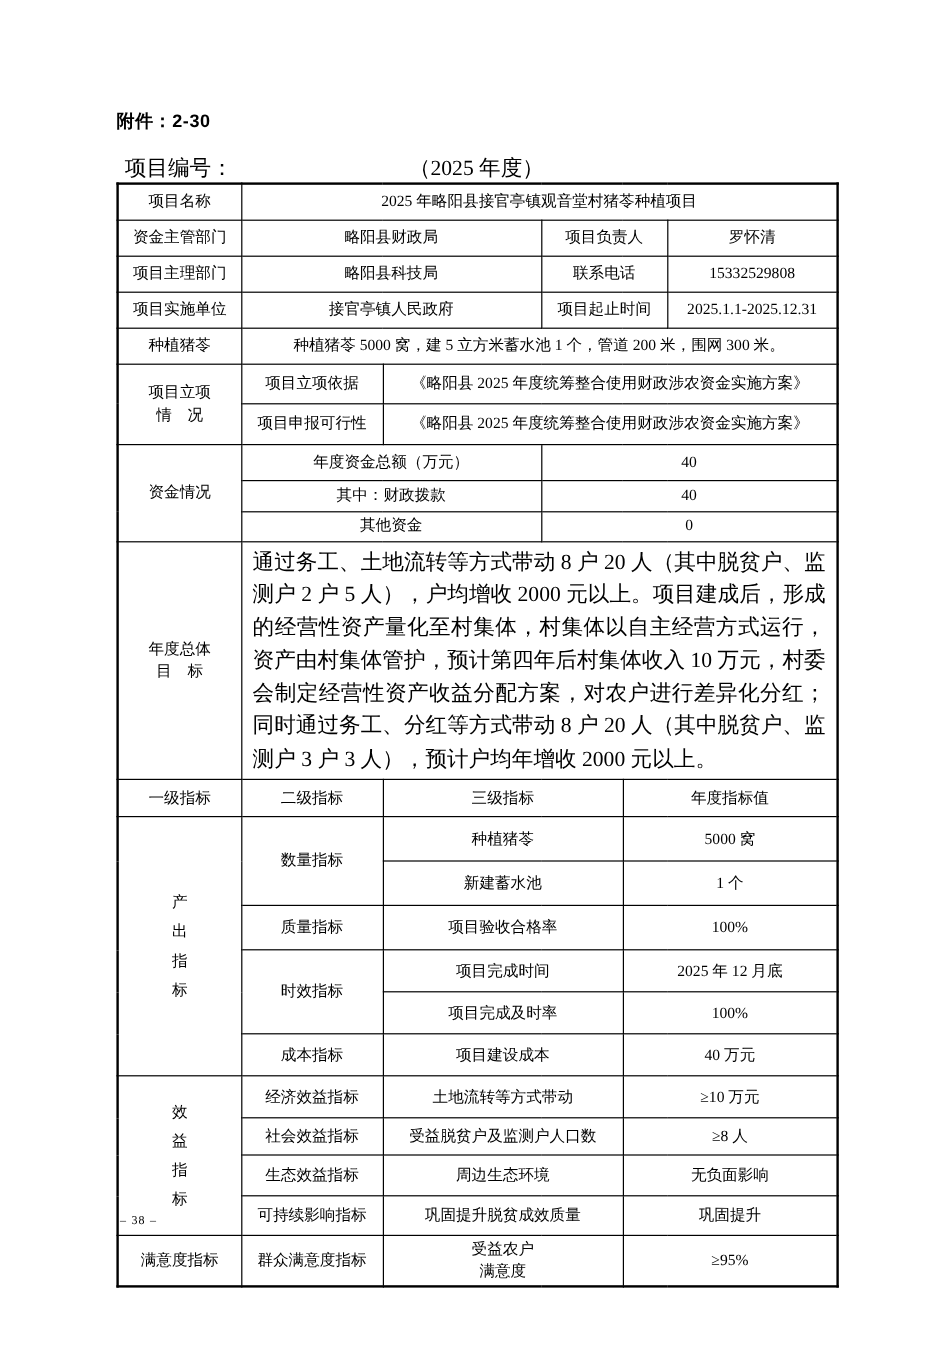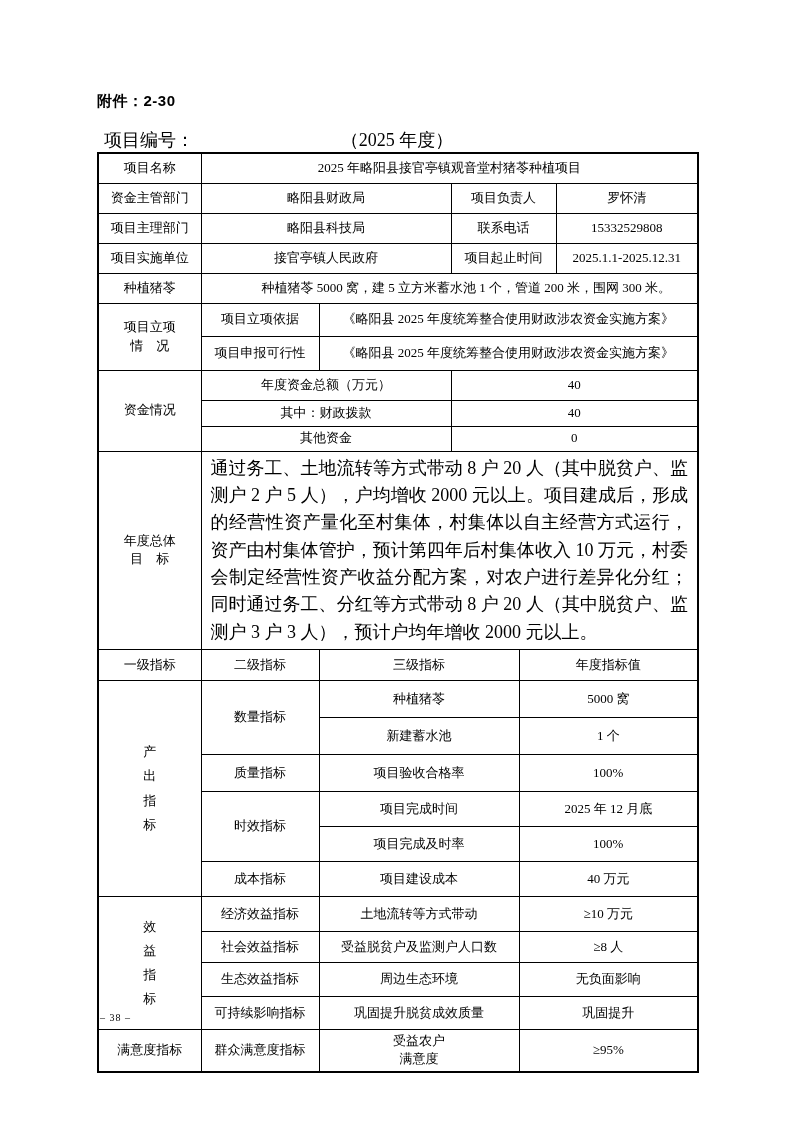--- a/index.html
+++ b/index.html
@@ -19,21 +19,21 @@
   .meta .no { position:absolute; left:7px; top:0; }
   .meta .year { display:block; text-align:center; }
   table.main {
     border-collapse:collapse; width:600px; margin-top:6px; table-layout:fixed;
     border:2px solid #000;
   }
   td {
     border:1px solid #000; text-align:center; vertical-align:middle;
     font-size:13px; padding:2px 3px; line-height:1.4; overflow:hidden;
   }
-  td.left { text-align:right; padding:2px 26px; }
+  td.left { text-align:center; padding:2px 26px; }
   td.justify { text-align:justify; padding:3px 9px; font-size:18px; line-height:1.52; }
   td.pre { white-space:pre-line;font-family:Liberation Serif, serif; }
   td.vlabel { white-space:pre-line; line-height:1.85; font-size:13px; }
   .footer { position:absolute; left:100px; top:1012px; font-size:10px; letter-spacing:1px; }
 </style>
 </head>
 <body>
 
 <div class="page">
   <div class="content">

